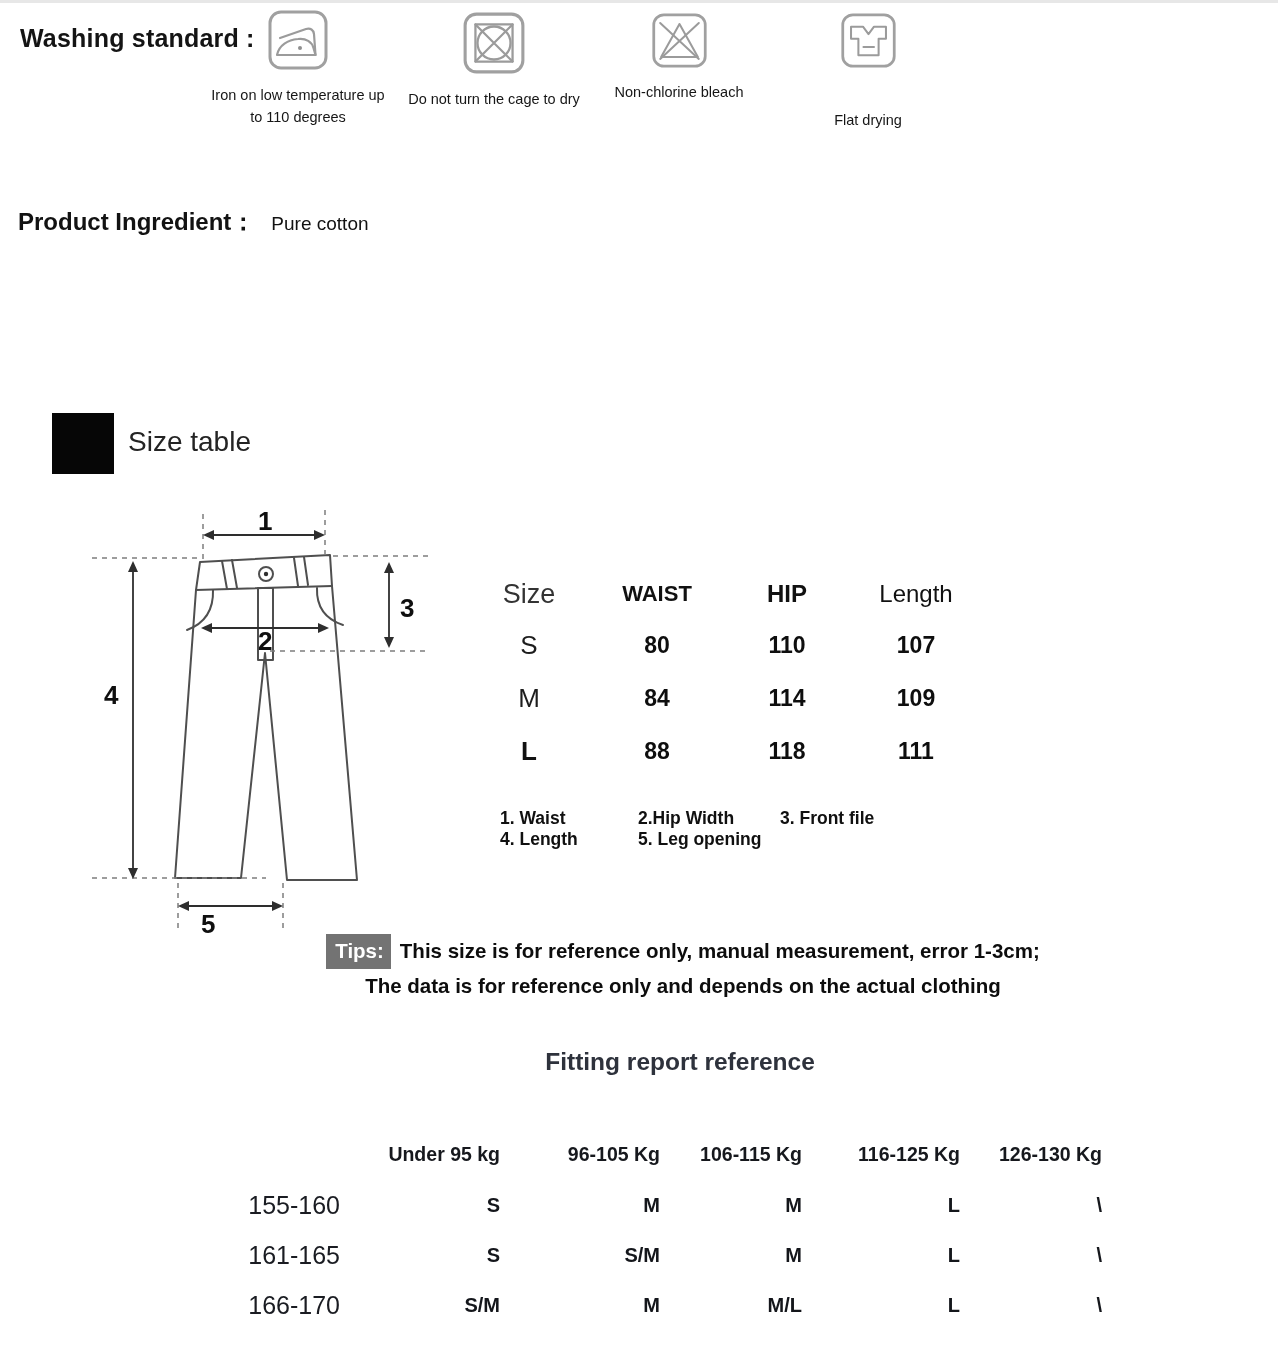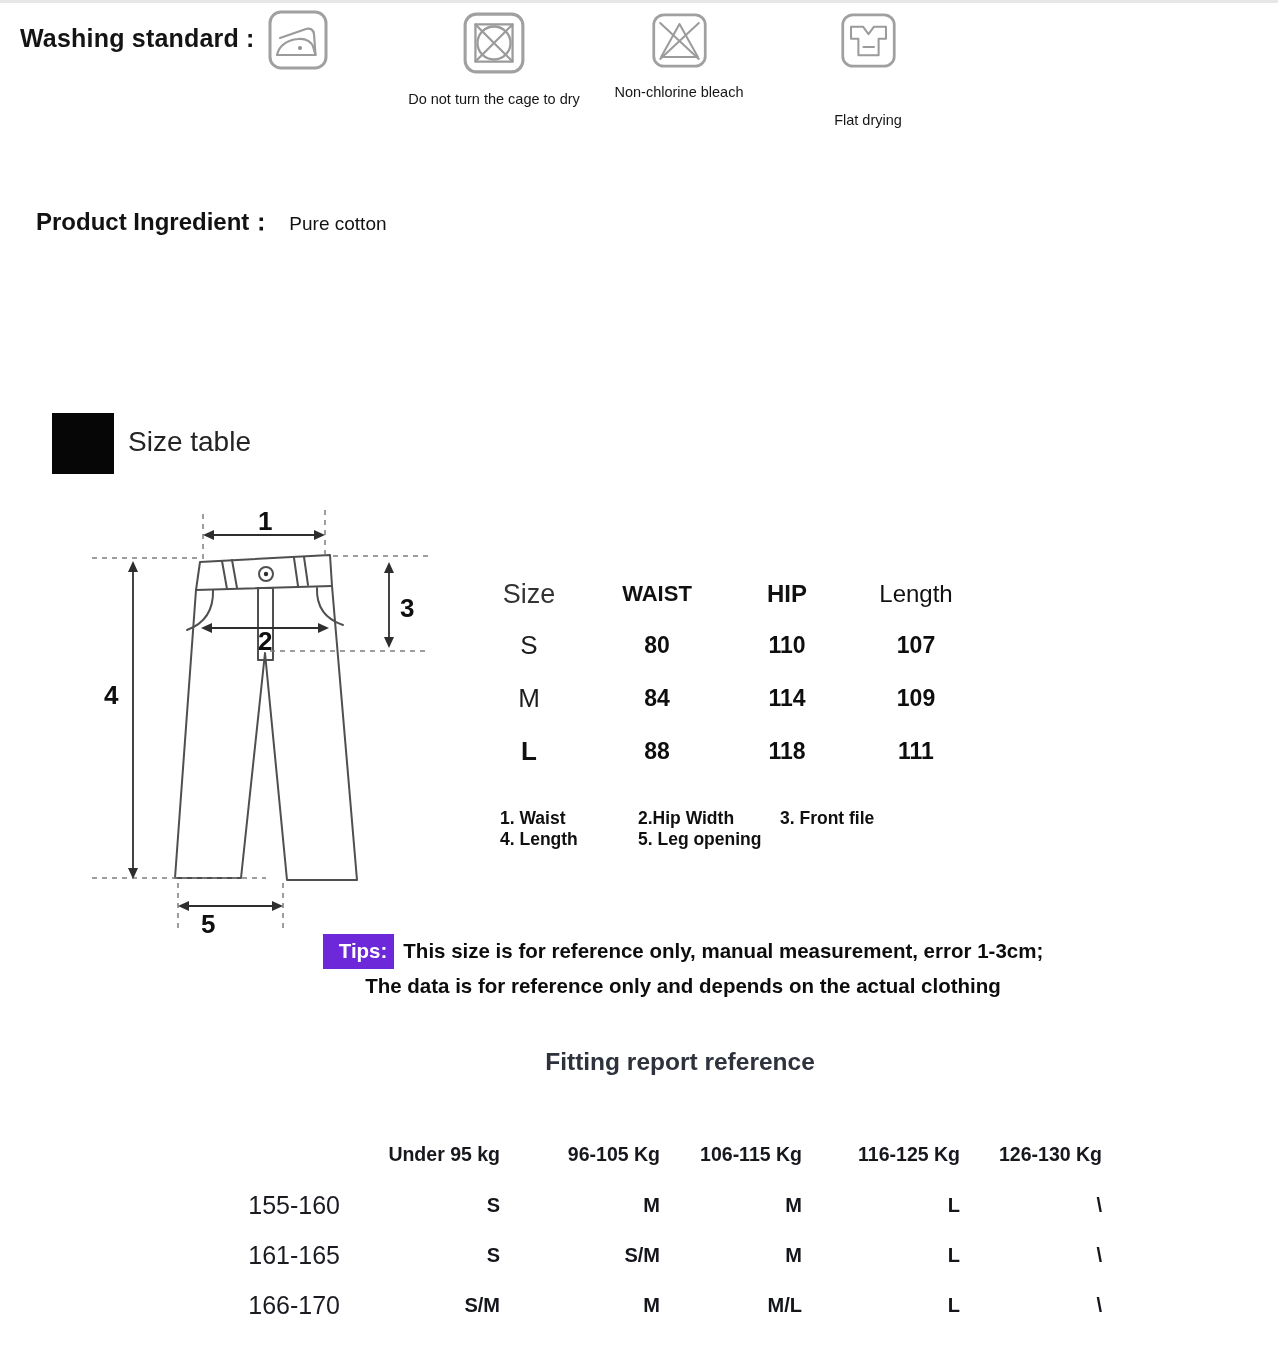--- a/index.html
+++ b/index.html
@@ -16,21 +16,21 @@
   .wash-item .wash-label { margin-top:13px; font-size:14.5px; line-height:1.5; text-align:center; font-weight:500; color:#161616; }
   #wash1 { left:206px; top:8px;  width:184px; }
   #wash2 { left:404px; top:10px; width:180px; }
   #wash3 { left:589px; top:12px; width:180px; }
   #wash4 { left:778px; top:12px; width:180px;gap:28px; }
   .care-svg { display:block; }
   .care-stroke { fill:none; stroke:#a0a0a0; stroke-width:3; stroke-linejoin:round; stroke-linecap:round; }
   .care-thin   { fill:none; stroke:#9b9b9b; stroke-width:2.2; stroke-linejoin:round; stroke-linecap:round; }
 
   
-  .ingredient { position:absolute; left:36px; top:206px; display:flex; align-items:baseline; }
+  .ingredient { position:absolute; left:18px; top:206px; display:flex; align-items:baseline; }
   .ingredient-label { font-size:24px; font-weight:600; color:#121212; }
   .ingredient-value { font-size:19px; font-weight:500; margin-left:16px; color:#121212; }
 
   
   .size-square { position:absolute; left:52px; top:413px; width:62px; height:61px; background:#060606; }
   .size-title  { position:absolute; left:128px; top:426px; font-size:28px; font-weight:500; color:#242424; }
 
   
   .pants-wrap { position:absolute; left:80px; top:500px; width:380px; height:440px; }
   .pants   { fill:none; stroke:#4f4f4f; stroke-width:2; stroke-linejoin:round; stroke-linecap:round; }
@@ -54,22 +54,22 @@
   .cell-num  { font-size:23px; font-weight:700; color:#0e0e0e; }
 
   
   .legend { position:absolute; left:500px; top:808px; display:grid;
             grid-template-columns:138px 142px 180px; 
             font-size:17.5px; font-weight:600; color:#101010; }
 
   
   .tips { position:absolute; left:88px; right:0; top:934px; text-align:center;
           font-size:20.5px; font-weight:600; color:#0d0d0d; line-height:33px; }
-  .tips-badge { display:inline-block; background:#6d28d9; color:#ffffff; font-weight:700;
-                padding:0 7px 2px 16px; margin-right:9px; }
+  .tips-badge { display:inline-block; background:#737373; color:#ffffff; font-weight:700;
+                padding:0 7px 2px 9px; margin-right:9px; }
 
   
   .fitting-title { position:absolute; left:170px; width:1020px; top:1048px; text-align:center;
                    font-size:24.5px; font-weight:600; color:#2e323c; }
   .fitting-table { position:absolute; left:190px; top:1128px; width:912px; }
   .ft-row { display:grid; grid-template-columns:150px 160px 160px 142px 158px 142px; align-items:center; }
   .ft-row > div { text-align:right; }
   .ft-head { height:52px; font-size:19.5px; font-weight:700; color:#16181d; }
   .ft-body { height:50px; }
   .ft-height { font-size:25px; font-weight:500; color:#1a1c22; }
@@ -84,20 +84,21 @@
 
 <div class="wash-item" id="wash1">
   <span>
     <svg class="care-svg" width="62" height="64" viewBox="0 0 62 64">
       <rect class="care-stroke" x="3" y="4" width="56" height="56" rx="11"></rect>
       <path class="care-thin" d="M13 30 L39 21 Q46 19.5 47 26 L48.5 47"></path>
       <path class="care-thin" d="M10 47 C12 37 21 32 31 31 C39 30 45 34 46.5 40 L48.5 47 L10 47 Z"></path>
       <circle cx="33" cy="40" r="2" fill="#8f8f8f"></circle>
     </svg>
   </span>
+  <p class="wash-label">Iron on low temperature up to 110 degrees</p>
 </div>
 
 <div class="wash-item" id="wash2">
   <span>
     <svg class="care-svg" width="64" height="66" viewBox="0 0 62 64">
       <rect class="care-stroke" x="3" y="4" width="56" height="56" rx="11"></rect>
       <rect class="care-thin" x="13" y="14" width="36" height="36"></rect>
       <circle class="care-thin" cx="31" cy="32" r="16"></circle>
       <path class="care-thin" d="M13 14 L49 50 M49 14 L13 50"></path>
     </svg>

